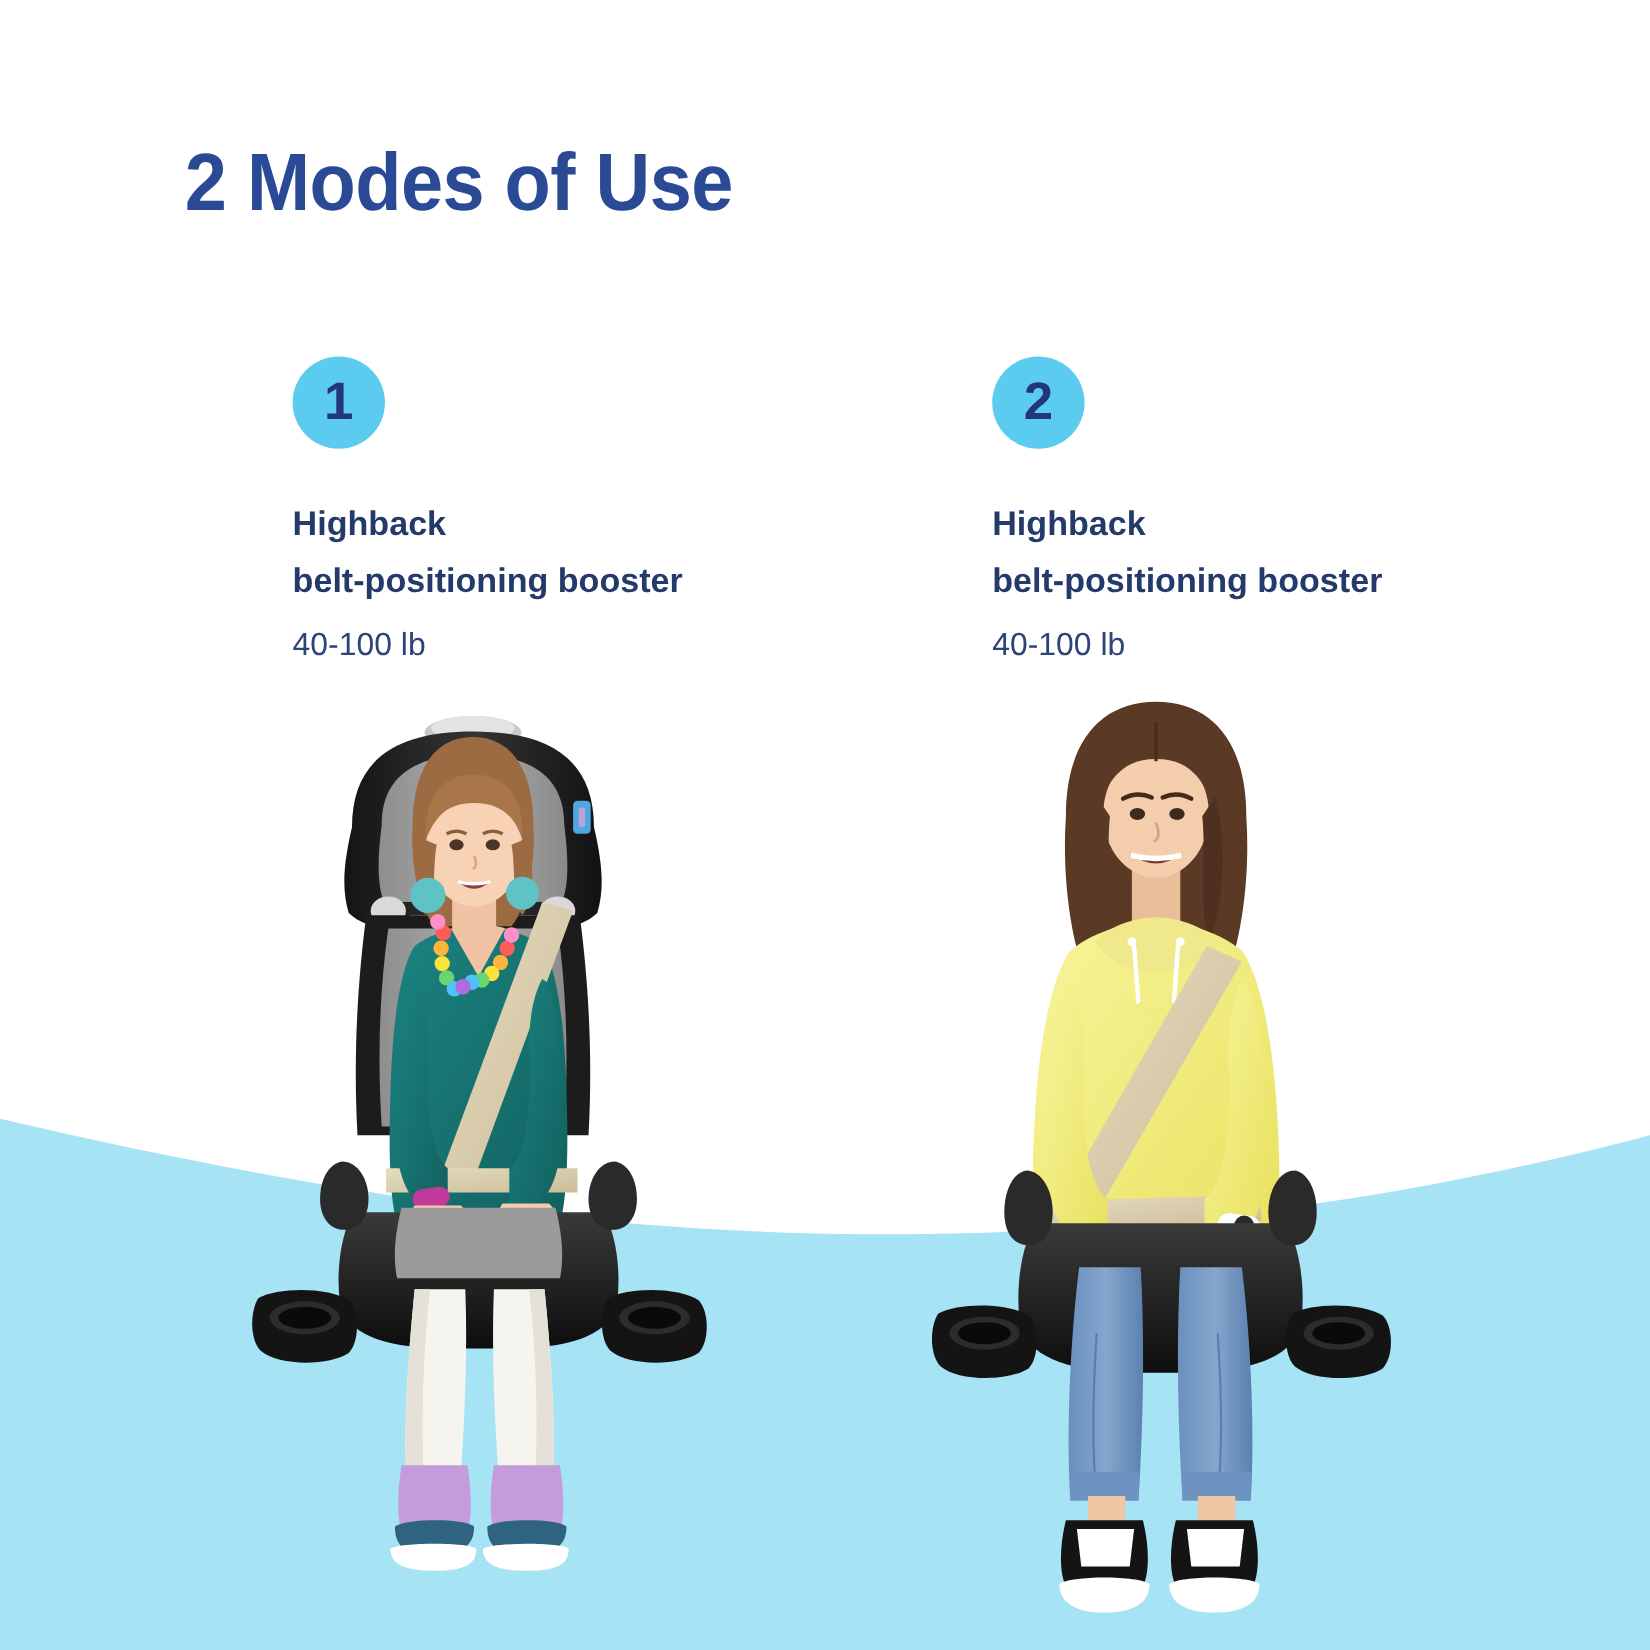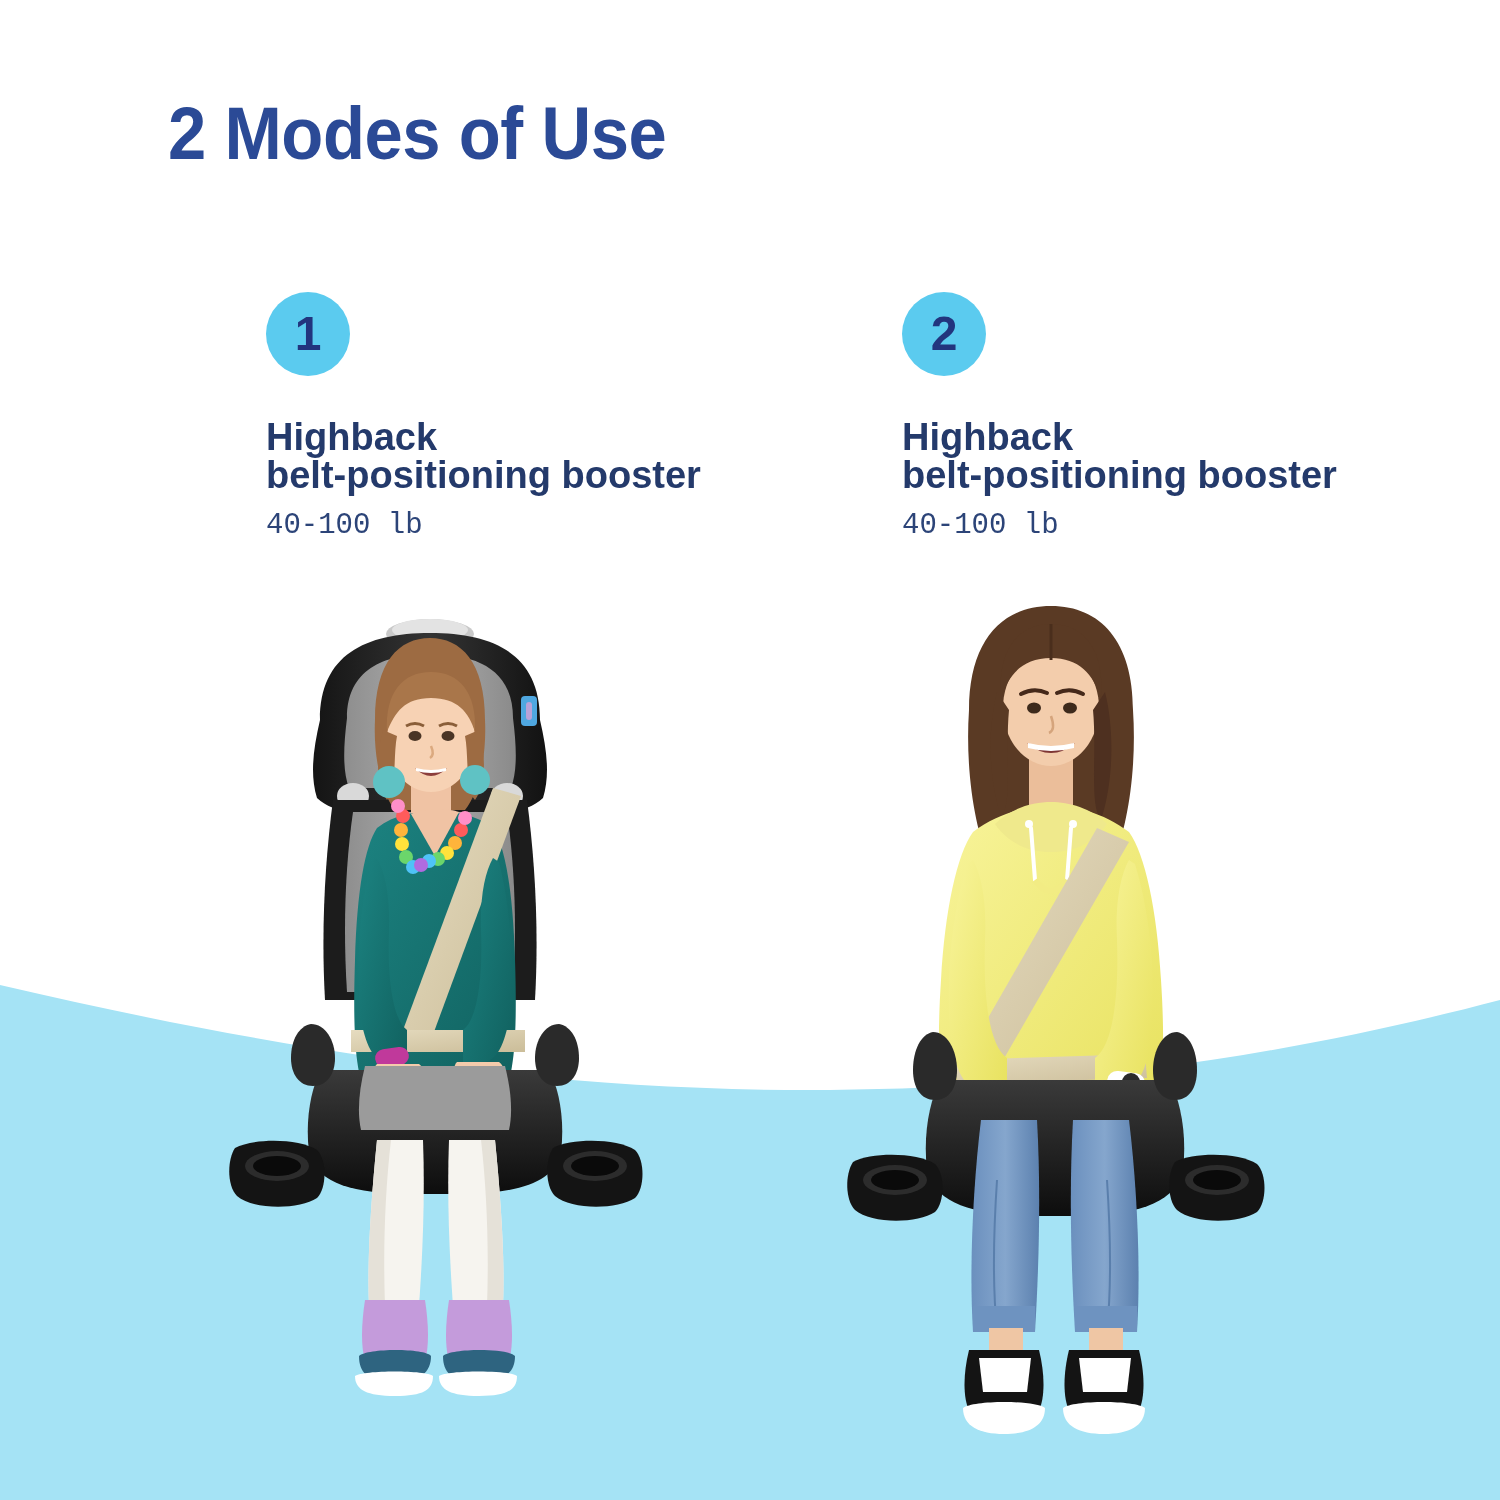--- a/index.html
+++ b/index.html
@@ -3,21 +3,21 @@
 <meta charset="utf-8">
 <style>
   html,body{margin:0;padding:0;}
   body{
     width:1500px;height:1500px;
     background:#ffffff;
     font-family:"Liberation Sans", sans-serif;
     overflow:hidden;
     position:relative;
   }
-  .stage{position:absolute;inset:0;overflow:hidden;}
+  .stage{position:absolute;inset:0;overflow:hidden;margin-top:32px;}
 
   
   .wave{position:absolute;left:0;top:0;width:1500px;height:1500px;z-index:0;}
 
   
   .title{
     position:absolute;left:168px;top:94px;
     font-size:74px;line-height:80px;
     font-weight:bold;
     letter-spacing:-0.5px;
@@ -34,28 +34,28 @@
   .badge{
     width:84px;height:84px;border-radius:50%;
     background:#5BCBEF;
     display:flex;align-items:center;justify-content:center;
     color:#22357E;
     font-size:48px;font-weight:bold;
     line-height:1;
   }
   .heading{
     margin-top:42px;
-    font-size:38px;line-height:38px;
+    font-size:31px;line-height:52px;
     font-weight:bold;color:#243A6B;
     white-space:pre-line;
   }
   .weight{
     margin-top:14px;
     font-size:29px;line-height:36px;
-    font-weight:normal;color:#2C4478;font-family:Liberation Mono, monospace;
+    font-weight:normal;color:#2C4478;
   }
 
   
   .scene{position:absolute;z-index:4;}
   #scene-1{left:225px;top:600px;width:420px;height:830px;}
   #scene-2{left:845px;top:580px;width:420px;height:870px;}
   .scene svg{display:block;width:100%;height:100%;overflow:visible;}
 </style>
 </head>
 <body>

